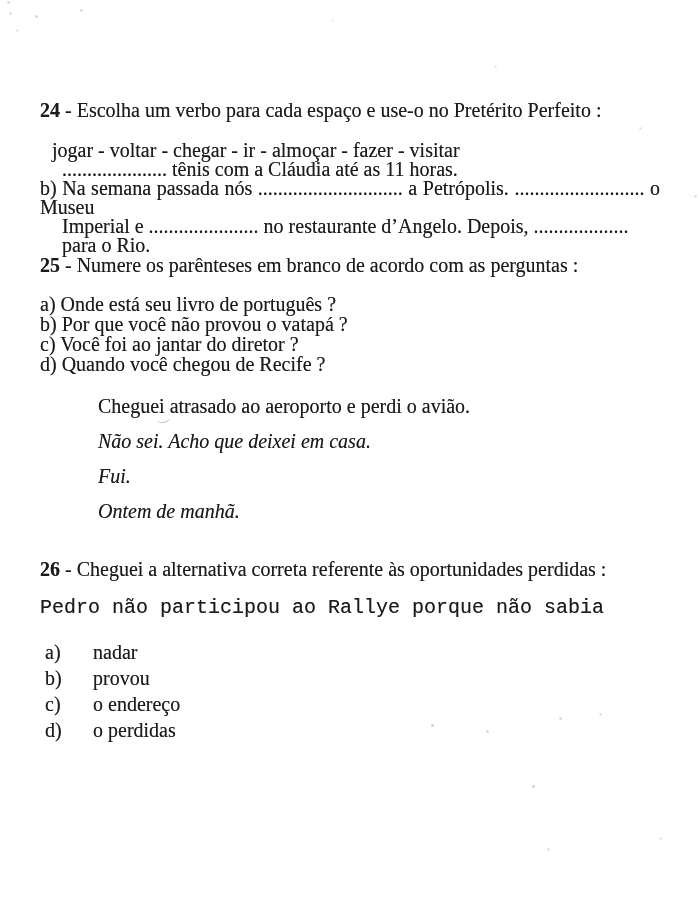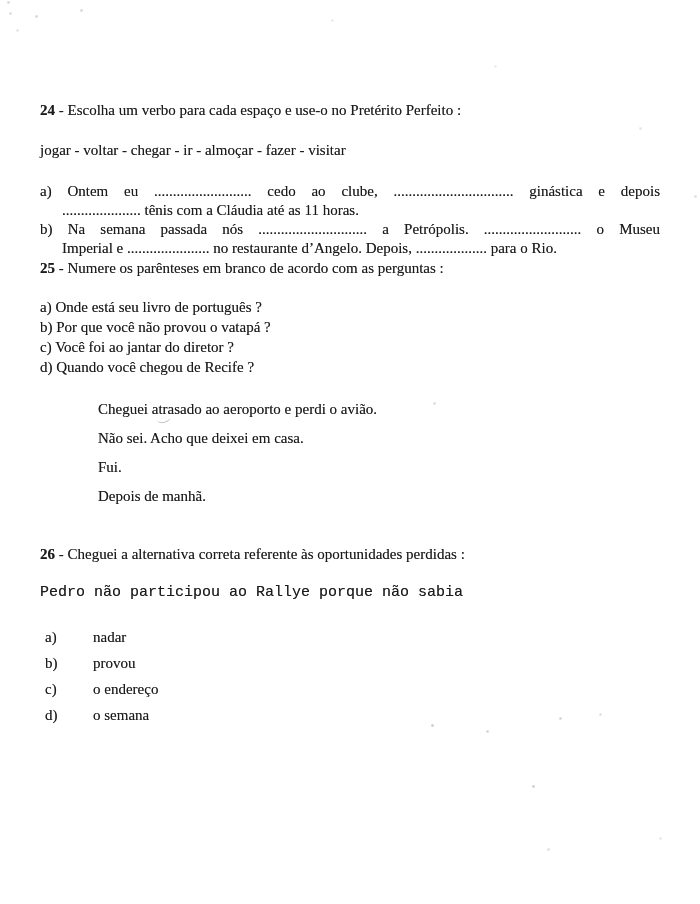--- a/index.html
+++ b/index.html
@@ -7,37 +7,37 @@
     width: 700px; height: 904px;
     background: #ffffff;
     position: relative;
     overflow: hidden;
     font-family: "Liberation Serif", "DejaVu Serif", serif;
     color: #1b1b1b;
   }
   .page {
     position: relative;
     padding: 100px 40px 0 40px;
-    font-size: 15px;
+    font-size: 20px;
     line-height: 20px;
     text-shadow: 0 0 0.4px rgba(27,27,27,0.55);
   }
   .q-num { font-weight: 700; }
   .q-title { line-height: 20px; }
-  .verb-bank { margin-top: 20px; }
+  .verb-bank { margin-top: 20px; margin-left: 12px; }
   .fill-line { line-height: 19px; }
   .first-item { margin-top: 22px; }
   .justify { text-align: justify; text-align-last: justify; }
   .cont { margin-left: 22px; }
   .sec25-title { }
   .question-list { margin-top: 19px; }
   .question-list > div { line-height: 20px; }
   .answer-list { margin-top: 22px; margin-left: 58px; }
   .answer-list > div { line-height: 20px; }
-  .answer-list > div + div { margin-top: 9px; }
+  .answer-list > div + div { margin-top: 15px; font-style: italic; }
   .sec26-title { margin-top: 38px; }
   .stem { margin-top: 19px; font-family: Liberation Mono, monospace; }
   .option-list { margin-top: 24px; margin-left: 5px; }
   .option { display: flex; line-height: 20px; }
   .option + .option { margin-top: 6px; }
   .opt-label { width: 48px; flex: 0 0 48px; }
   
   .noise {
     position: absolute; left: 0; top: 0; width: 1px; height: 1px;
     background: transparent; pointer-events: none;
@@ -70,39 +70,38 @@
   }
 </style>
 </head>
 <body>
 
 <div class="page">
 
   <section>
     <div class="q-title"><span class="q-num">24</span><span> - Escolha um verbo para cada espaço e use-o no Pretérito Perfeito :</span></div>
     <div class="verb-bank">jogar - voltar - chegar - ir - almoçar - fazer - visitar</div>
-    <div class="fill-line justify first-item">a) Ontem eu .......................... cedo ao clube, ................................ ginástica e depois</div>
     <div class="fill-line cont">..................... tênis com a Cláudia até as 11 horas.</div>
     <div class="fill-line justify">b) Na semana passada nós ............................. a Petrópolis. .......................... o Museu</div>
     <div class="fill-line cont">Imperial e ...................... no restaurante d’Angelo. Depois, ................... para o Rio.</div>
   </section>
 
   <section>
     <div class="q-title sec25-title"><span class="q-num">25</span><span> - Numere os parênteses em branco de acordo com as perguntas :</span></div>
     <div class="question-list">
       <div>a) Onde está seu livro de português ?</div>
       <div>b) Por que você não provou o vatapá ?</div>
       <div>c) Você foi ao jantar do diretor ?</div>
       <div>d) Quando você chegou de Recife ?</div>
     </div>
     <div class="answer-list">
       <div>Cheguei atrasado ao aeroporto e perdi o avião.</div>
       <div>Não sei. Acho que deixei em casa.</div>
       <div>Fui.</div>
-      <div>Depois de manhã.</div>
+      <div>Ontem de manhã.</div>
     </div>
   </section>
 
   <section>
     <div class="q-title sec26-title"><span class="q-num">26</span><span> - Cheguei a alternativa correta referente às oportunidades perdidas :</span></div>
     <div class="stem">Pedro não participou ao Rallye porque não sabia</div>
     <div class="option-list">
       <div class="option">
           <span class="opt-label">a)</span>
           <span>nadar</span>
@@ -110,21 +109,21 @@
       <div class="option">
           <span class="opt-label">b)</span>
           <span>provou</span>
         </div>
       <div class="option">
           <span class="opt-label">c)</span>
           <span>o endereço</span>
         </div>
       <div class="option">
           <span class="opt-label">d)</span>
-          <span>o semana</span>
+          <span>o perdidas</span>
         </div>
     </div>
   </section>
 
 </div>
 
 <div class="noise"></div>
 <div class="smudge"></div>
 
 </body></html>

